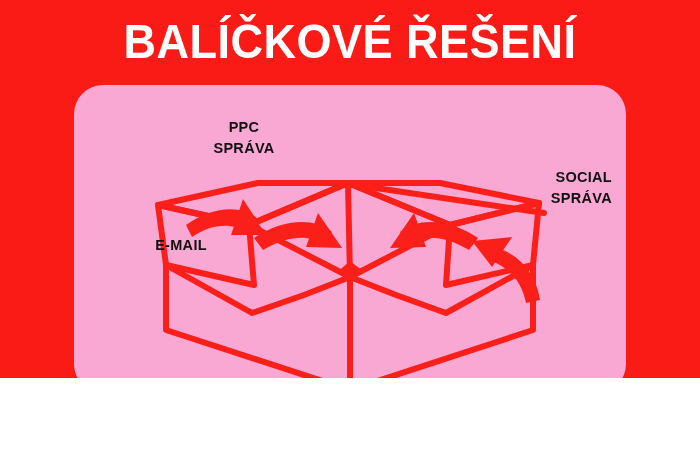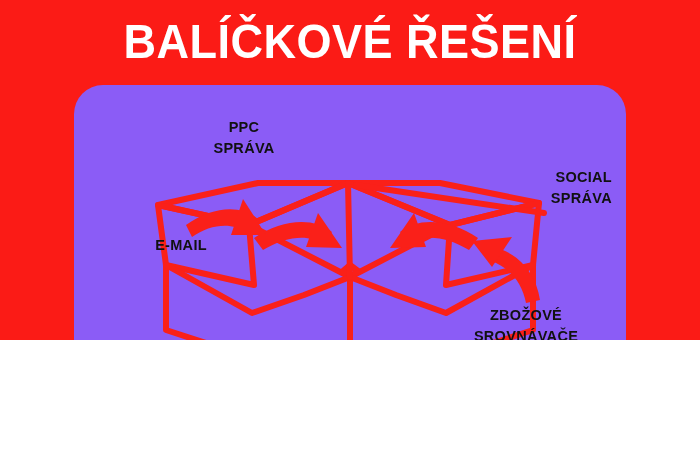--- a/index.html
+++ b/index.html
@@ -9,21 +9,21 @@
   body {
     width: 700px;
     height: 465px;
     overflow: hidden;
     font-family: "Liberation Sans", sans-serif;
   }
 
   #poster {
     position: relative;
     width: 700px;
-    height: 340px;
+    height: 378px;
     background: #FB1B16;
     overflow: hidden;
   }
 
   
   #title {
     position: absolute;
     left: 0;
     top: 12px;
     width: 700px;
@@ -51,21 +51,21 @@
     background: #F01510;
   }
 
   
   #card {
     position: absolute;
     left: 74px;
     top: 85px;
     width: 552px;
     height: 308px;
-    background: #8b5cf6;
+    background: #f9a8d4;
     border-radius: 29px;
   }
 
   
   #art {
     position: absolute;
     left: 0;
     top: 0;
     width: 552px;
     height: 308px;
@@ -192,19 +192,15 @@
 
     <div class="label" id="label-email">
       <span>E-MAIL</span>
     </div>
 
     <div class="label" id="label-social">
       <span>SOCIAL</span>
       <span class="l2">SPRÁVA</span>
     </div>
 
-    <div class="label" id="label-zbozove">
-      <span>ZBOŽOVÉ</span>
-      <span class="l2">SROVNÁVAČE</span>
-    </div>
 
   </div>
 </div>
 
 </body></html>

